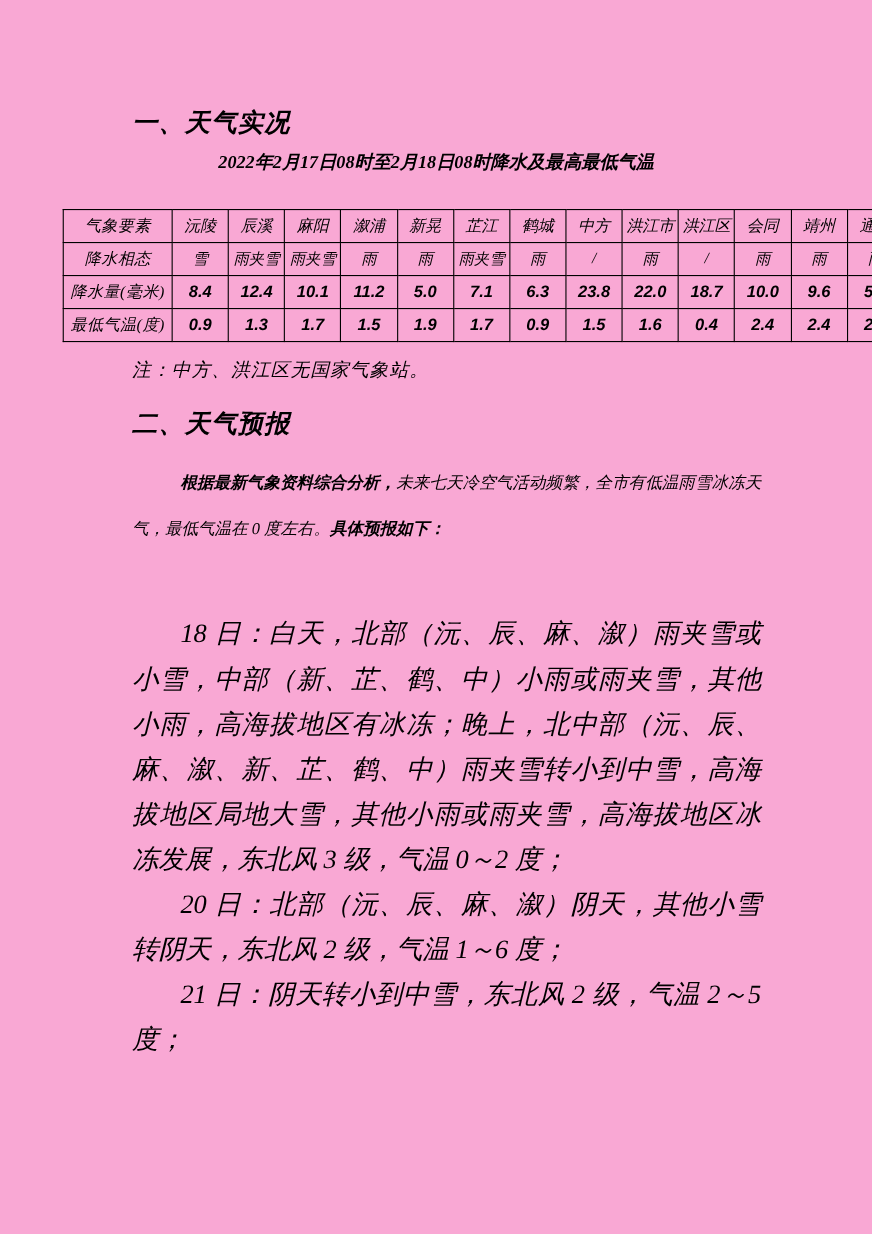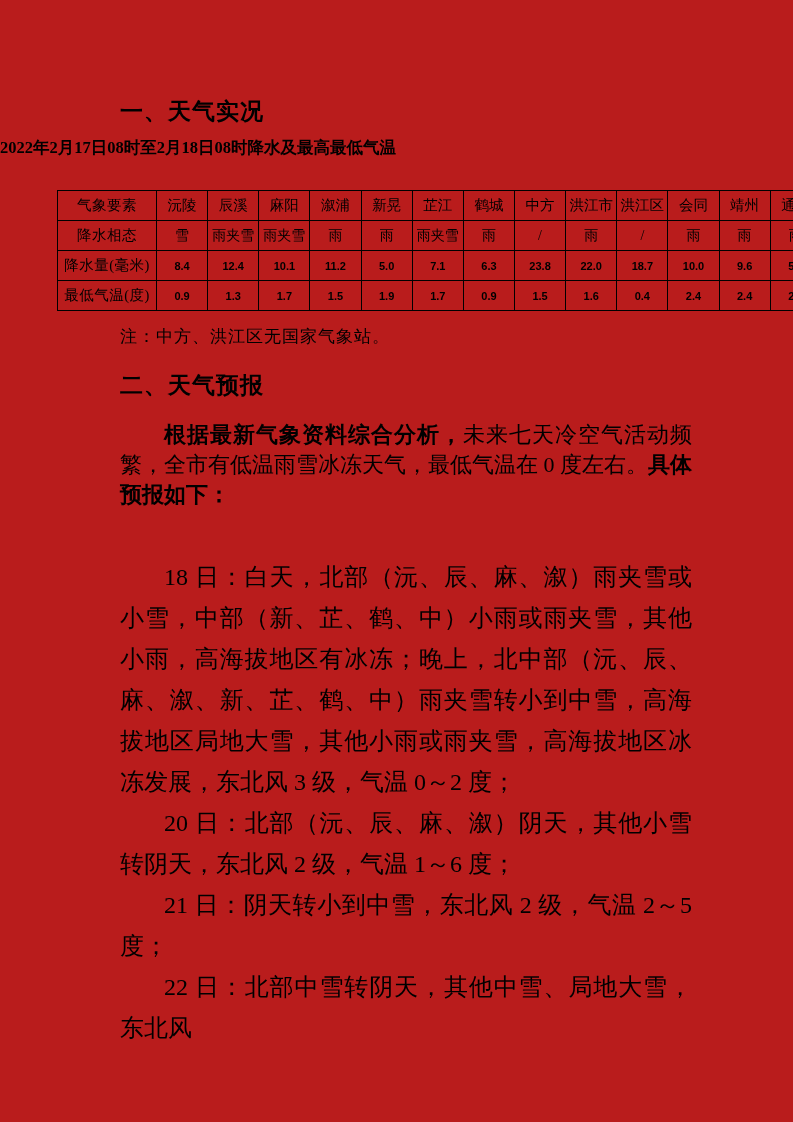--- a/index.html
+++ b/index.html
@@ -4,40 +4,42 @@
 <style>
   html, body {
     margin: 0;
     padding: 0;
     background: #ffffff;
   }
   .page {
     position: relative;
     width: 793px;
     height: 1122px;
-    background: #b91c1c;
+    background: #f9a8d4;
     overflow: hidden;
     font-family: "Liberation Serif", "DejaVu Serif", serif;
     color: #000000;
+    font-style: italic;
   }
   .section-heading {
     position: absolute;
     left: 120px;
     font-size: 23px;
     font-weight: bold;
     letter-spacing: 1px;
     white-space: nowrap;
   }
   .heading-1 { top: 96px; }
   .heading-2 { top: 370px; }
   .table-title {
     position: absolute;
     top: 137px;
     left: 0;
     width: 100%;
+    text-align: center;
     font-size: 16.5px;
     font-weight: bold;
     white-space: nowrap;
   }
   table.weather {
     position: absolute;
     left: 57px;
     top: 162px;
     width: 765px;
     border-collapse: collapse;
@@ -53,39 +55,39 @@
     font-size: 14.5px;
     overflow: hidden;
   }
   table.weather td.label-cell {
     font-size: 14.5px;
     letter-spacing: 0.5px;
   }
   table.weather tr.values-row td.value-cell {
     font-family: "Liberation Sans", "DejaVu Sans", sans-serif;
     font-weight: 700;
-    font-size: 11px;
+    font-size: 15px;
   }
   table.weather tr.phase-row td.value-cell {
     font-size: 14px;
   }
   .table-note {
     position: absolute;
     left: 120px;
     top: 325px;
     font-size: 17px;
     letter-spacing: 1px;
   }
   .intro-para {
     position: absolute;
     left: 120px;
     top: 420px;
     width: 572px;
-    font-size: 22px;
-    line-height: 30px;
+    font-size: 15px;
+    line-height: 41px;
     text-align: justify;
     text-indent: 44px;
     line-break: strict;
   }
   .intro-para .bold-run { font-weight: bold; }
   .forecast-block {
     position: absolute;
     left: 120px;
     top: 557px;
     width: 572px;
@@ -181,16 +183,15 @@
   <div class="table-note">注：中方、洪江区无国家气象站。</div>
 
   <div class="section-heading heading-2">二、天气预报</div>
 
   <div class="intro-para"><span class="bold-run">根据最新气象资料综合分析，</span><span>未来七天冷空气活动频繁，全市有低温雨雪冰冻天气，最低气温在 0 度左右。</span><span class="bold-run">具体预报如下：</span></div>
 
   <div class="forecast-block">
       <p>18 日：白天，北部（沅、辰、麻、溆）雨夹雪或小雪，中部（新、芷、鹤、中）小雨或雨夹雪，其他小雨，高海拔地区有冰冻；晚上，北中部（沅、辰、麻、溆、新、芷、鹤、中）雨夹雪转小到中雪，高海拔地区局地大雪，其他小雨或雨夹雪，高海拔地区冰冻发展，东北风 3 级，气温 0～2 度；</p>
       <p>20 日：北部（沅、辰、麻、溆）阴天，其他小雪转阴天，东北风 2 级，气温 1～6 度；</p>
       <p>21 日：阴天转小到中雪，东北风 2 级，气温 2～5 度；</p>
-      <p>22 日：北部中雪转阴天，其他中雪、局地大雪，东北风</p>
     </div>
 
 </div>
 
 </body></html>

